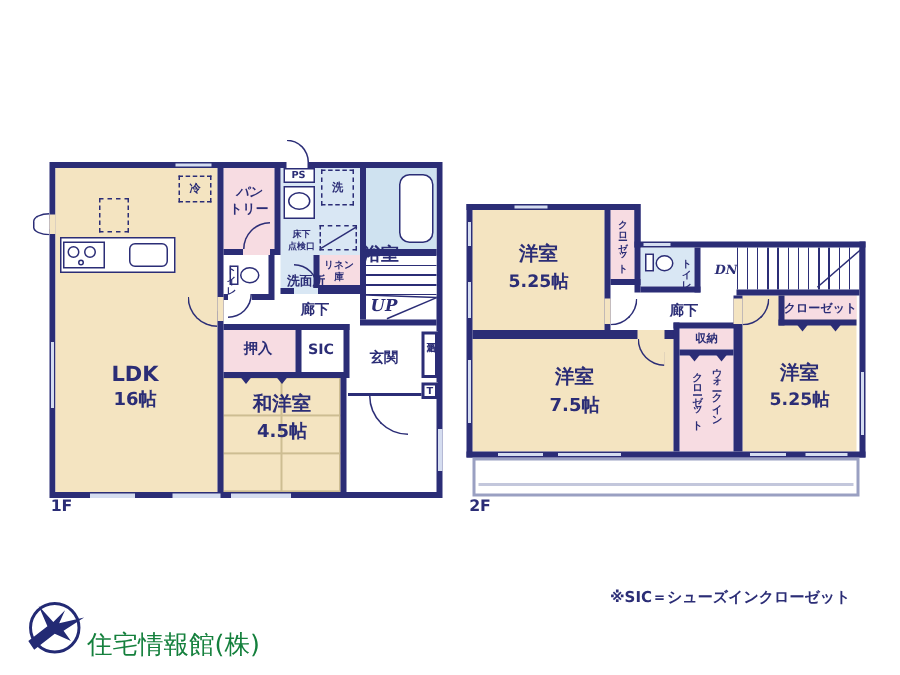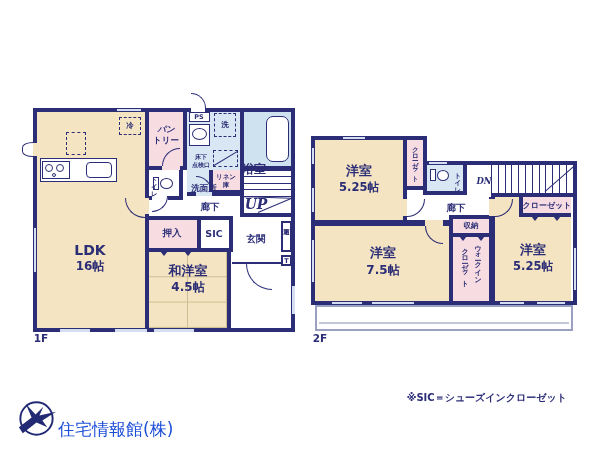--- a/index.html
+++ b/index.html
@@ -125,21 +125,21 @@
     <div class="lbl" style="left:199px;top:117px;font-size:6.5px;">PS</div>
     <div class="lbl" style="left:225px;top:125px;font-size:7.5px;">洗</div>
     <div class="lbl" style="left:204px;top:147px;font-size:8.5px;margin-top:41px;">洗面所</div>
     <div class="lbl" style="left:201px;top:157px;font-size:6px;">床下</div>
     <div class="lbl" style="left:201px;top:164.5px;font-size:6px;">点検口</div>
     <div class="lbl" style="left:254px;top:148px;font-size:12px;margin-top:21px;">浴室</div>
     <div class="lbl" style="left:226px;top:177px;font-size:6.5px;">リネン</div>
     <div class="lbl" style="left:226px;top:185px;font-size:6.5px;">庫</div>
     <div class="vlbl" style="left:154px;top:172px;font-size:6.5px;">トイレ</div>
     <div class="lbl" style="left:210px;top:207px;font-size:9.5px;">廊下</div>
-    <div class="lbl serif-i" style="left:256px;top:204px;font-size:14px;">UP</div>
+    <div class="lbl serif-i" style="left:256px;top:204px;font-size:11px;">UP</div>
     <div class="lbl" style="left:172px;top:233px;font-size:9.5px;">押入</div>
     <div class="lbl" style="left:214px;top:234px;font-size:9.5px;">SIC</div>
     <div class="lbl" style="left:256px;top:239px;font-size:9.5px;">玄関</div>
     <div class="vlbl" style="left:286.5px;top:224px;font-size:6px;">下足箱</div>
     <div class="lbl" style="left:286.5px;top:260.5px;font-size:6.5px;">T</div>
     <div class="lbl" style="left:130px;top:126px;font-size:7.5px;">冷</div>
     <div class="lbl" style="left:41px;top:338px;font-size:10.5px;">1F</div>
   </section>
 
   <section>
@@ -223,17 +223,17 @@
     <div class="vlbl" style="left:477px;top:240px;font-size:7px;">ウォークイン</div>
     <div class="vlbl" style="left:464px;top:243px;font-size:7px;">クローゼット</div>
     <div class="lbl" style="left:320px;top:338px;font-size:10.5px;text-align:right;">2F</div>
   </section>
 
   <footer>
     <svg class="a" style="left:13px;top:395px;z-index:7;" width="47" height="47" viewBox="0 0 48 48">
       <circle cx="24" cy="24" r="16.5" fill="none" stroke="#232a74" stroke-width="2"></circle>
       <path d="M6 33 L19 23 L13 9 L23 20 L31 12 L27 21 L44 17 L30 26 L35 33 L24 28 L10 39 Z" fill="#232a74"></path>
     </svg>
-    <div class="a" style="left:58px;top:418px;z-index:7;font-size:17px;color:#1d4ed8;font-weight:500;white-space:nowrap;">住宅情報館(株)</div>
+    <div class="a" style="left:58px;top:418px;z-index:7;font-size:17px;color:#15803d;font-weight:500;white-space:nowrap;">住宅情報館(株)</div>
     <div class="a" style="right:33px;top:391px;z-index:7;font-size:10px;color:#2b2d76;font-weight:bold;white-space:nowrap;">※SIC＝シューズインクローゼット</div>
   </footer>
 
 </div>
 
 </body></html>

